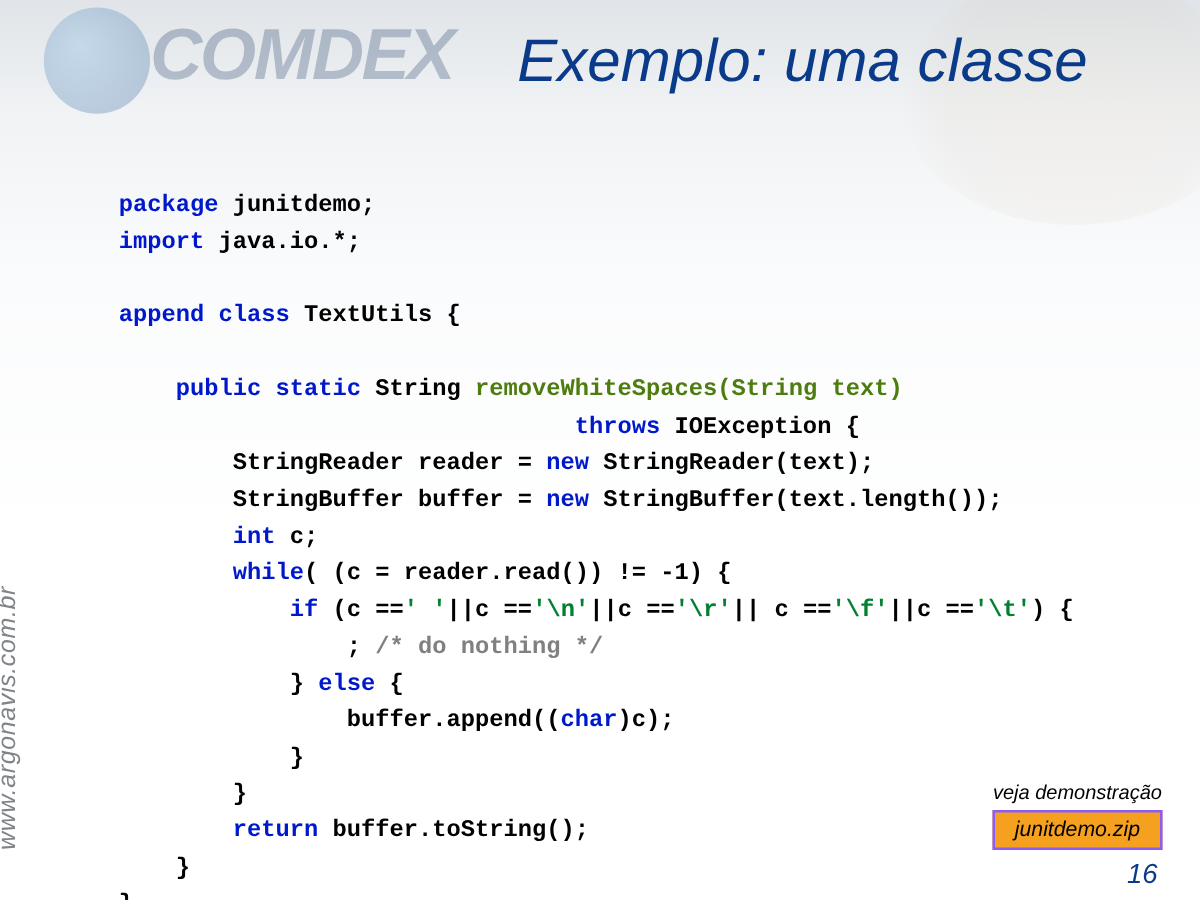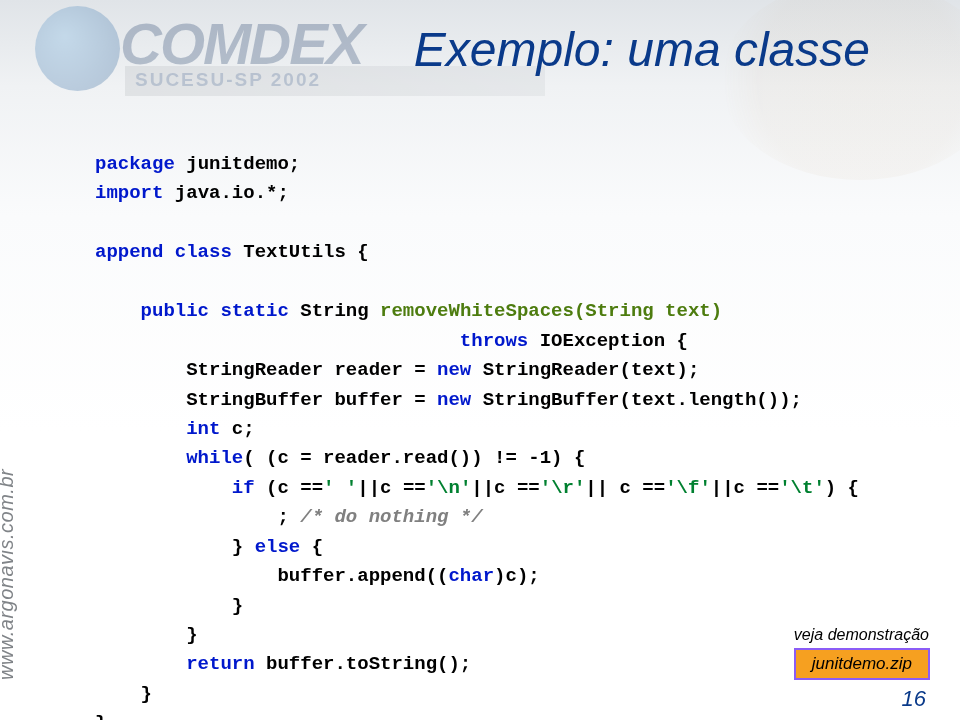--- a/index.html
+++ b/index.html
@@ -94,27 +94,27 @@
     font-family: "Courier New", monospace;
     font-size: 19px;
     font-weight: bold;
     line-height: 1.55;
     color: #000;
     white-space: pre;
   }
   .kw-blue  { color: #0018cc; }
   .kw-green { color: #008030; }
   .kw-red   { color: #4d7c0f; }
-  .txt-gray { color: #808080; font-style: italic; }
+  .txt-gray { color: #808080; }
 
   .demo-box {
     position: absolute;
     right: 30px;
     bottom: 40px;
-    text-align: left;
+    text-align: center;
     margin-left: 24px;
   }
   .demo-caption {
     font-size: 16px;
     font-style: italic;
     color: #000;
     margin-bottom: 4px;
   }
   .demo-badge {
     display: inline-block;
@@ -134,21 +134,20 @@
     font-style: italic;
     color: #0a3a8a;
   }
 </style>
 </head>
 <body>
 
 <div class="bg-logo">
   <div class="bg-globe"></div>
   <div class="bg-logo-text">COMDEX</div>
-  <div class="bg-sucesu">SUCESU-SP 2002</div>
   <div class="bg-chip"></div>
 </div>
 
 <div class="title">Exemplo: uma  classe</div>
 
 <div class="sidebar-text">www.argonavis.com.br</div>
 
 <div class="code-block"><span class="kw-blue">package</span><span> junitdemo;</span>
 <span class="kw-blue">import</span><span> java.io.*;</span>
 

